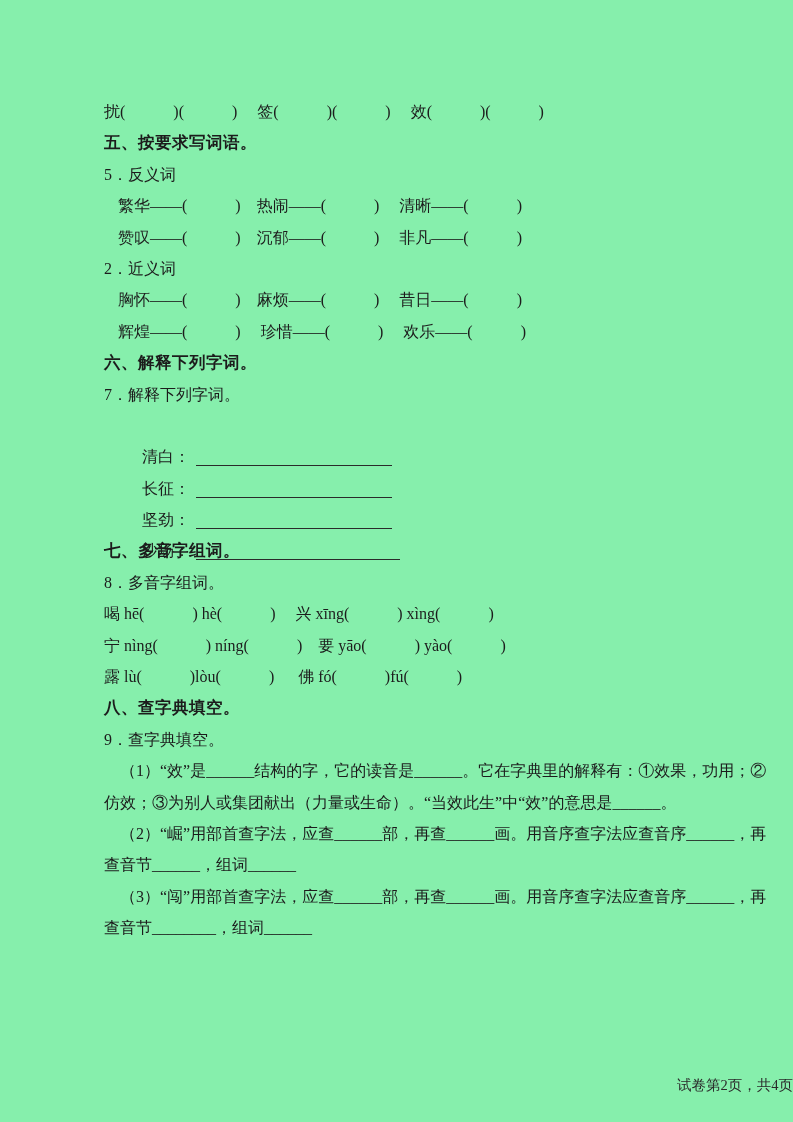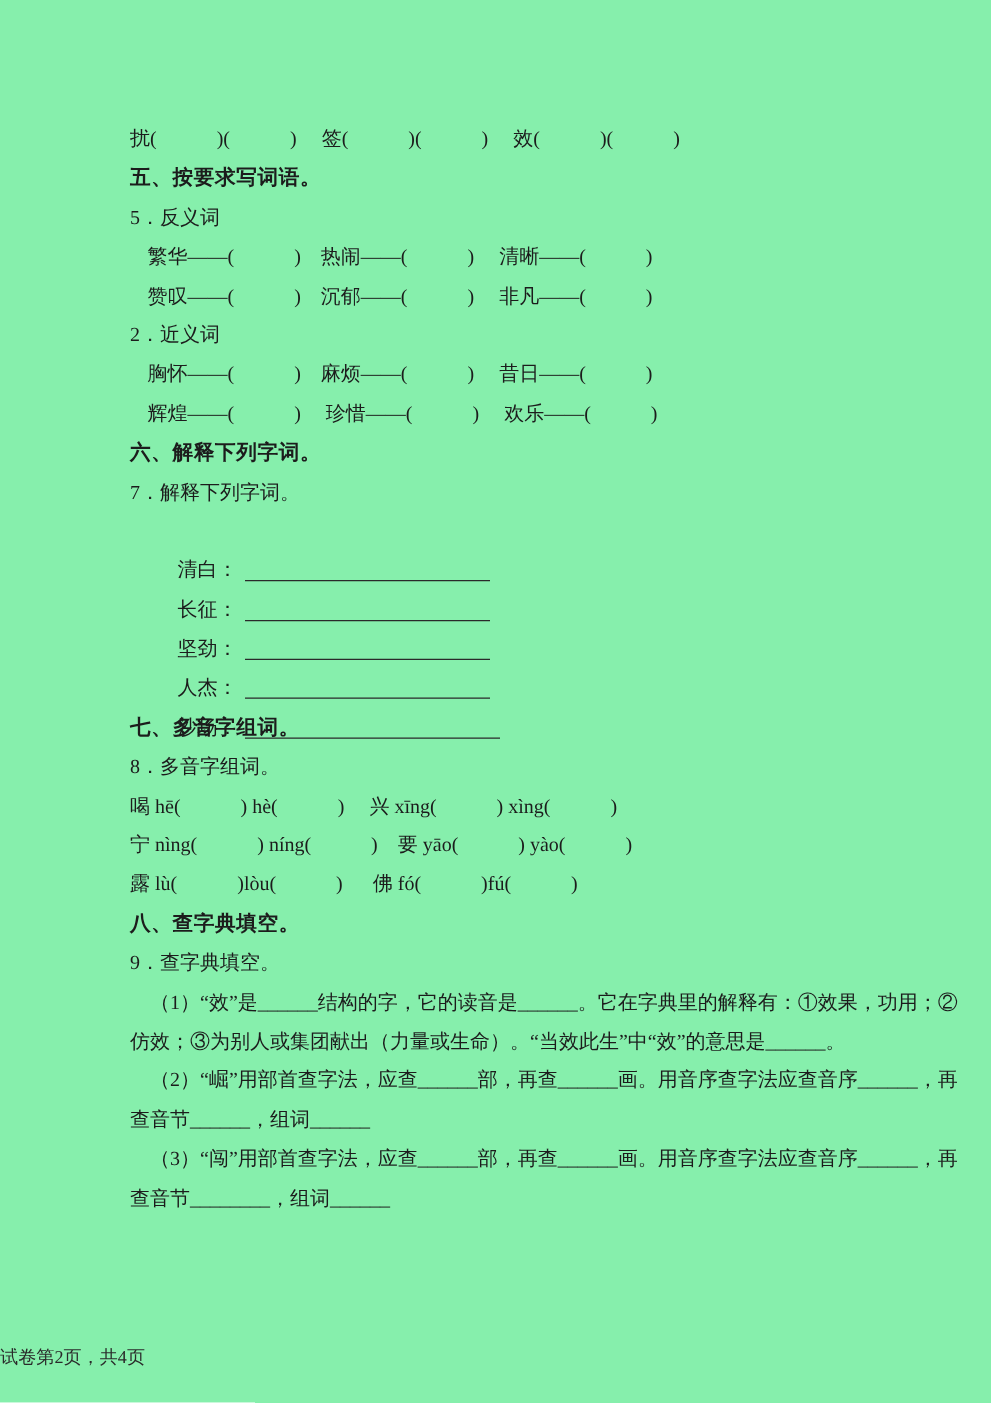--- a/index.html
+++ b/index.html
@@ -41,21 +41,21 @@
     height: 14px;
     border-bottom: 1px solid #2a2a2a;
     margin-left: 6px;
     transform: translateY(4px);
   }
   .footer {
     position: absolute;
     left: 0;
     right: 0;
     bottom: 27px;
-    text-align: left;
+    text-align: right;
     font-size: 14.5px;
     color: #2a2a2a;
     font-family: "Liberation Serif", "DejaVu Serif", serif;
   }
 </style>
 </head>
 <body>
 
 <div class="page">
   <div class="content">
@@ -75,23 +75,20 @@
     <div class="line def-line">
       <span>清白：</span><span class="blank-line"></span>
     </div>
     <div class="line def-line">
       <span>长征：</span><span class="blank-line"></span>
     </div>
     <div class="line def-line">
       <span>坚劲：</span><span class="blank-line"></span>
     </div>
     <div class="line def-line">
-      <span>人杰：</span><span class="blank-line"></span>
-    </div>
-    <div class="line def-line">
       <span>沙场：</span><span class="blank-line" style="width:204px;"></span>
     </div>
 
     <h2 class="line heading">七、多音字组词。</h2>
     <div class="line">8．多音字组词。</div>
     <div class="line">喝 hē(　　　) hè(　　　)　 兴 xīng(　　　) xìng(　　　)</div>
     <div class="line">宁 nìng(　　　) níng(　　　)　要 yāo(　　　) yào(　　　)</div>
     <div class="line">露 lù(　　　)lòu(　　　)　  佛 fó(　　　)fú(　　　)</div>
 
     <h2 class="line heading">八、查字典填空。</h2>

